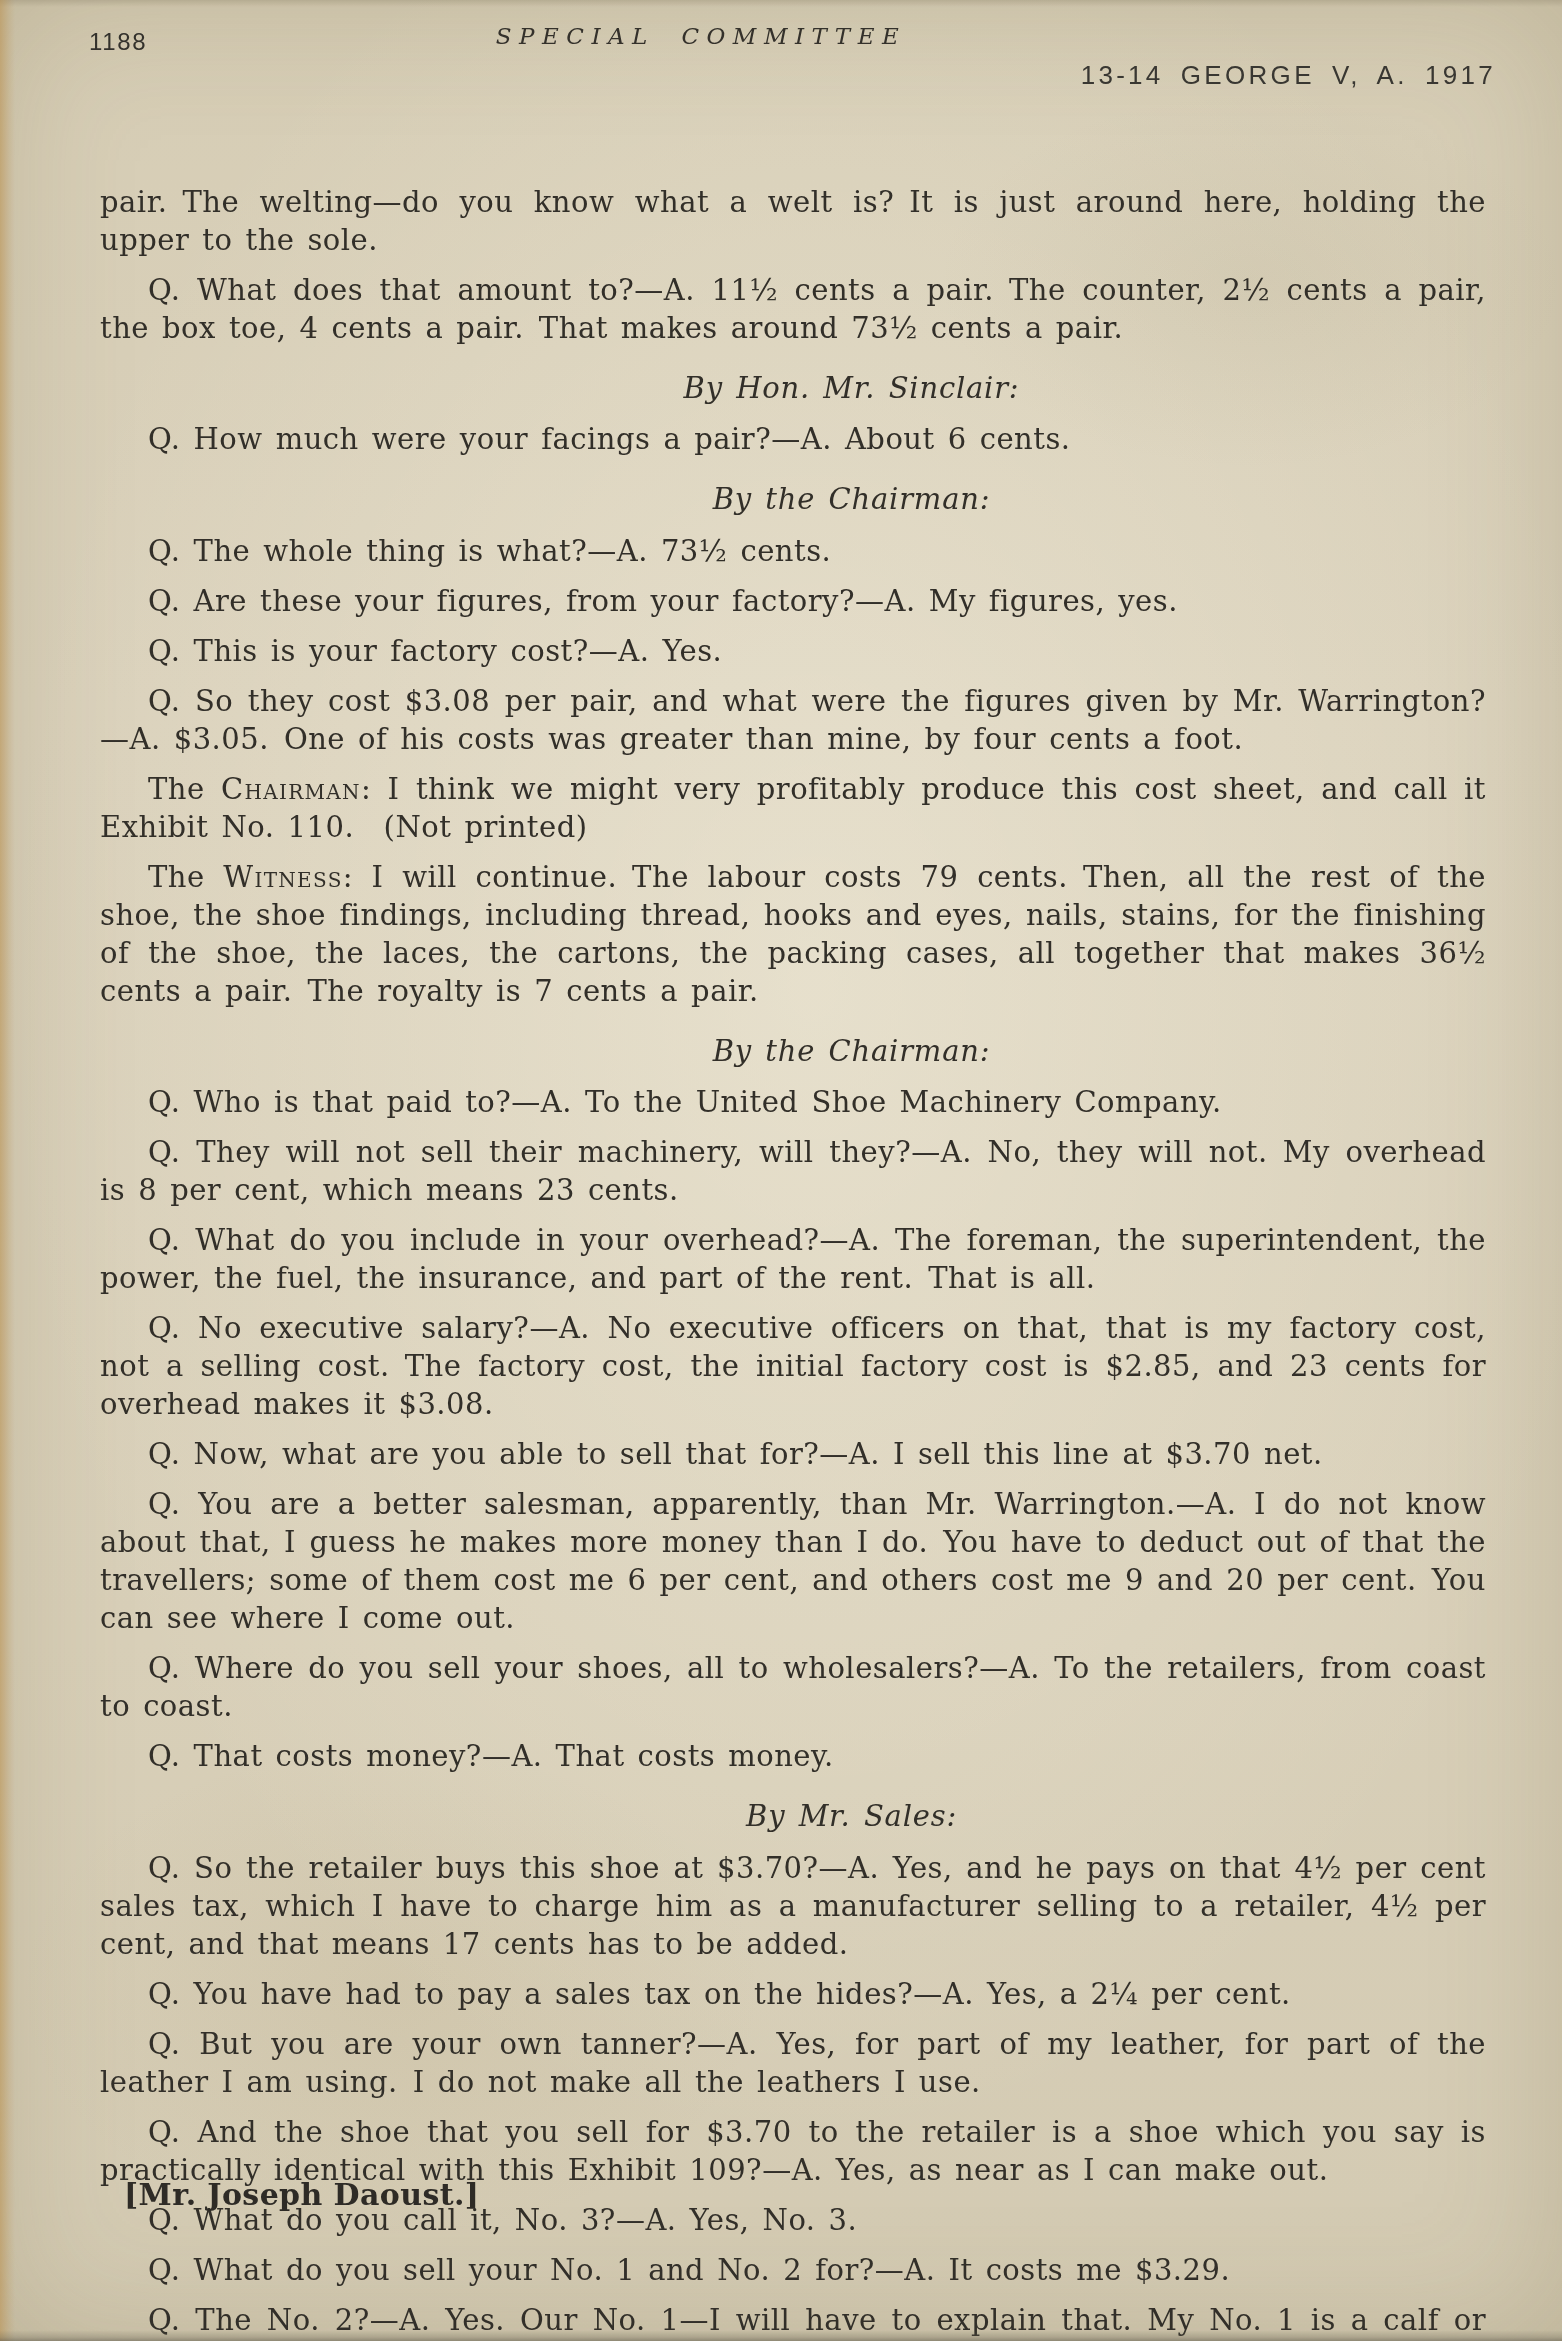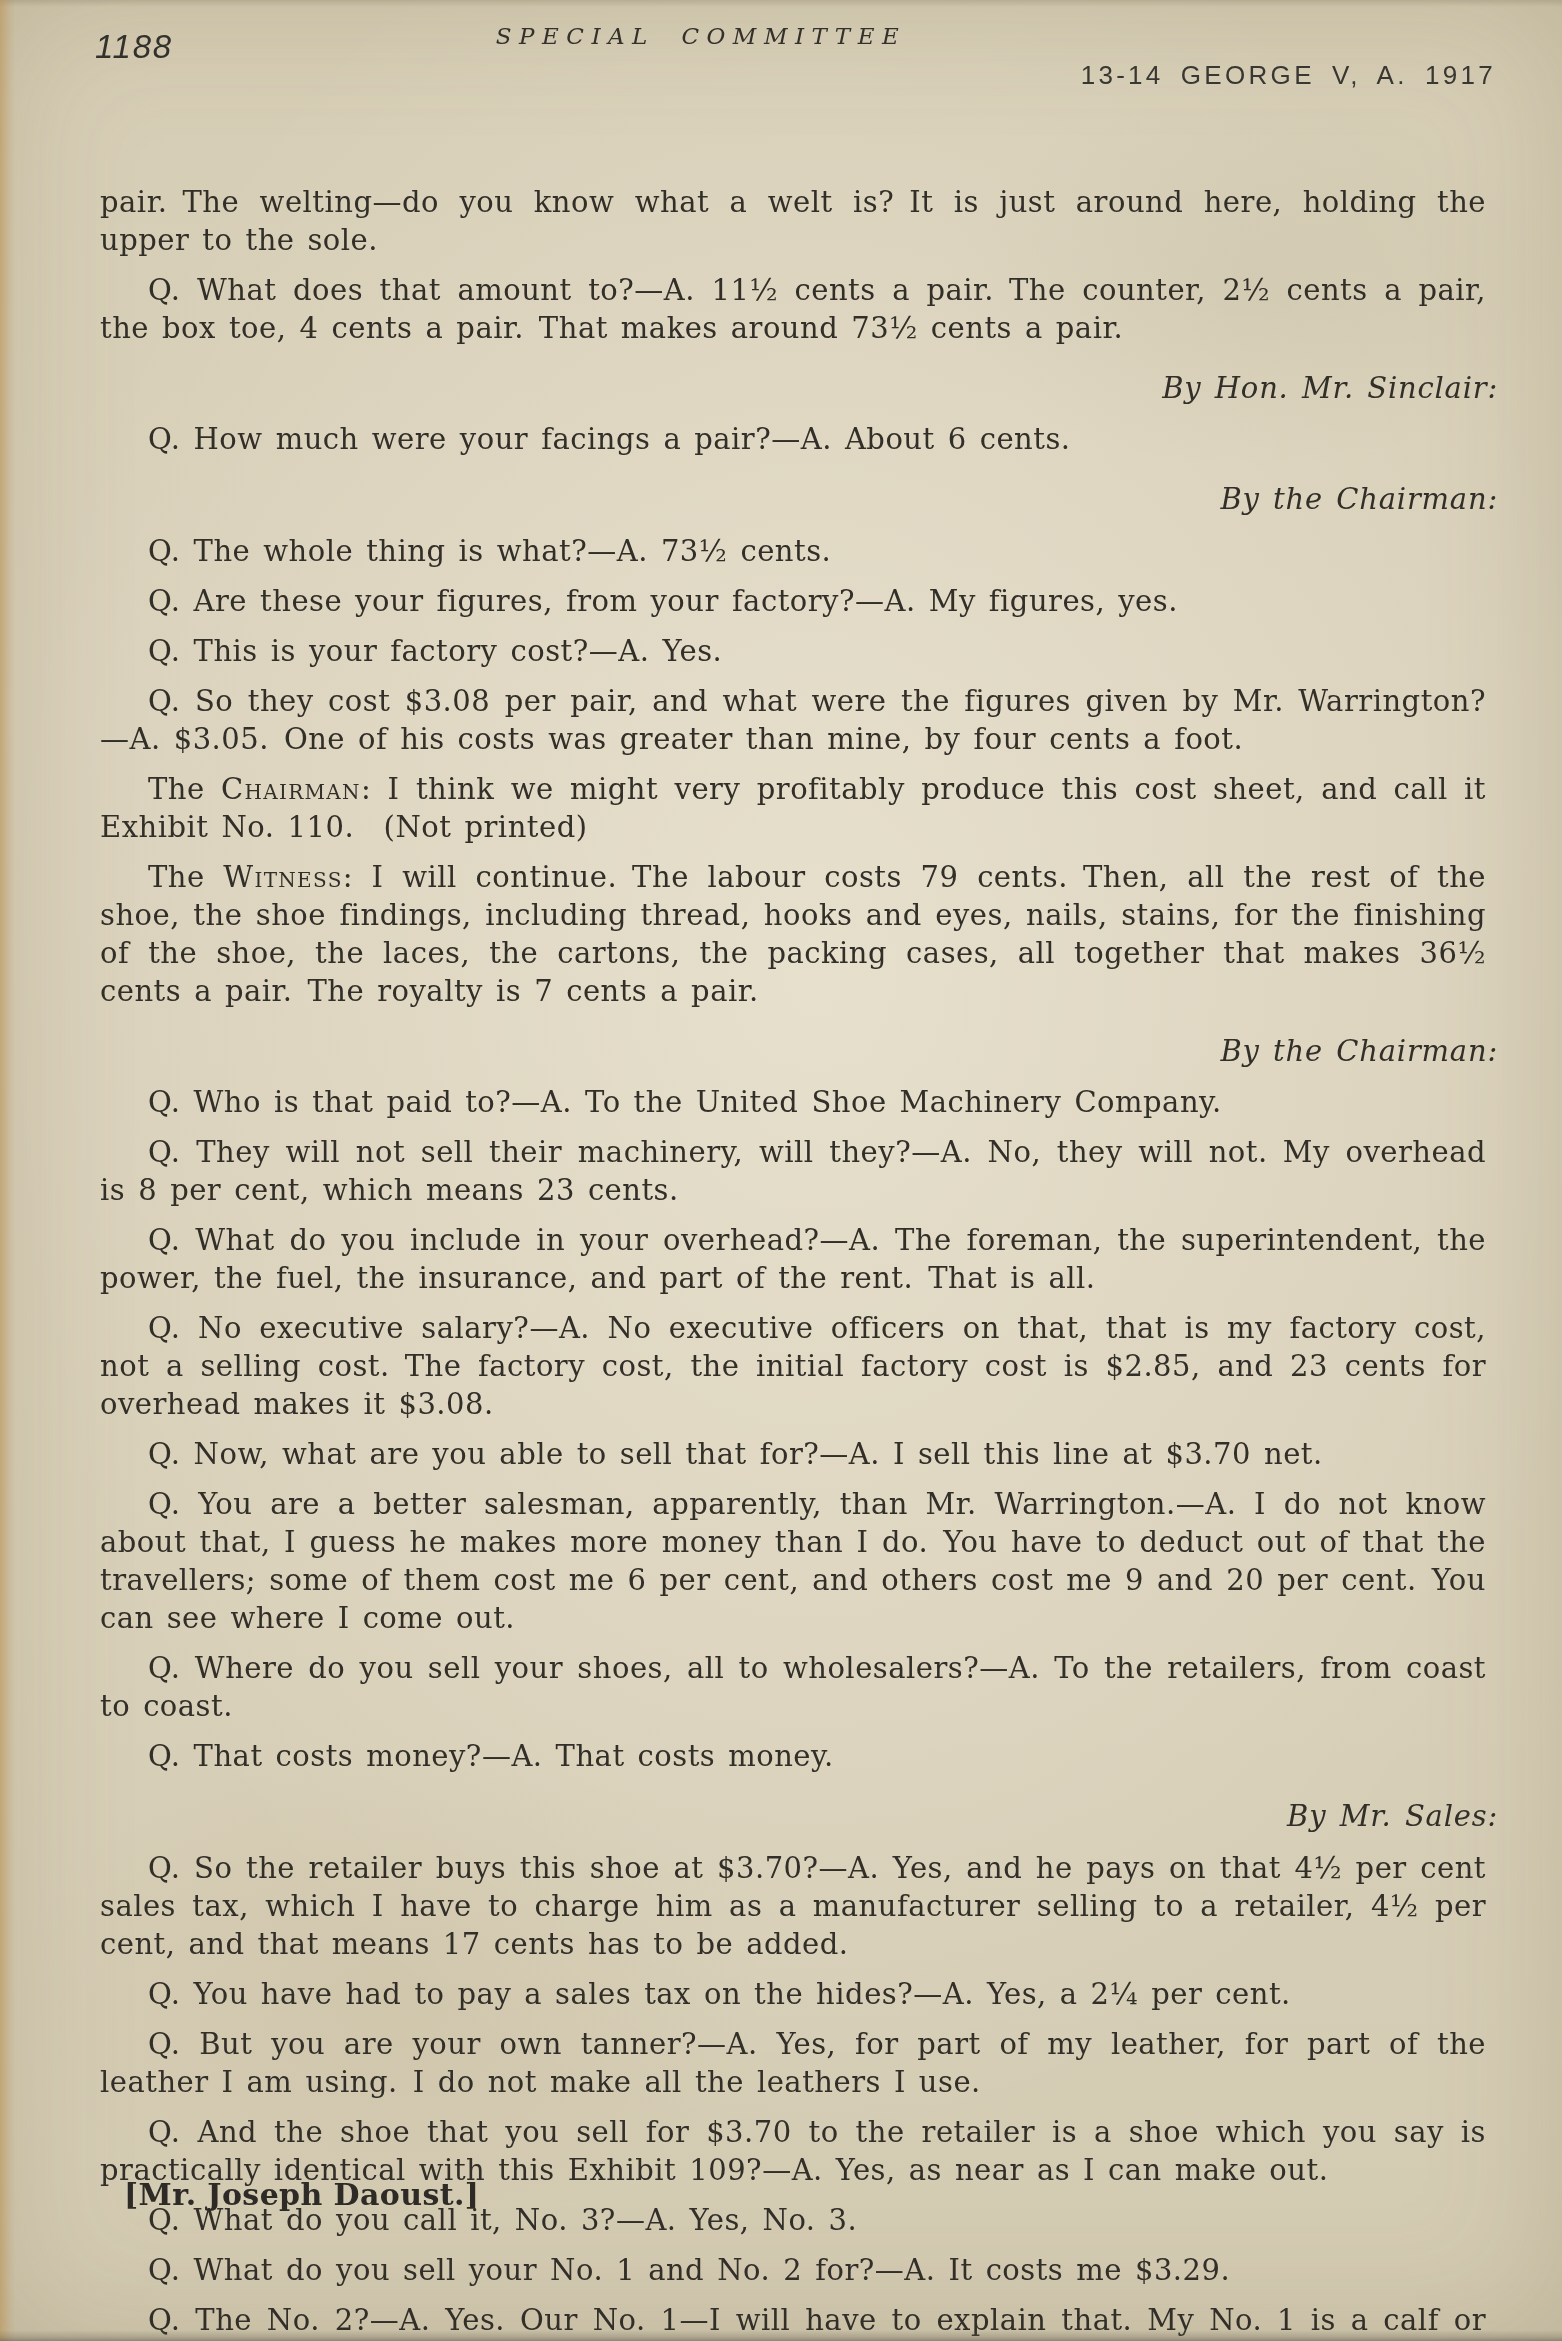--- a/index.html
+++ b/index.html
@@ -28,23 +28,23 @@
     background: linear-gradient(180deg, rgba(100,95,80,0), rgba(100,95,80,0.28) 60%, rgba(80,76,64,0.55));
     pointer-events: none;
   }
   .edge-top {
     position: absolute; left: 0; right: 0; top: 0; height: 6.7px;
     background: linear-gradient(180deg, rgba(120,110,85,0.25), rgba(120,110,85,0));
     pointer-events: none;
   }
 
   .page-number {
-    position: absolute; top: 28.4px; left: 95px;
+    position: absolute; top: 28.4px; left: 89px;
     font-family: "Liberation Sans", sans-serif;
-    font-size: 33px; letter-spacing: 1.7px; color: #33312c; font-style: italic;
+    font-size: 24px; letter-spacing: 1.7px; color: #33312c;
   }
   .header-title-box {
     position: absolute; top: 23.4px; left: 88px; width: 1226px;
     text-align: center;
   }
   .header-title {
     font-style: italic; font-size: 23px; letter-spacing: 7.5px;
     word-spacing: 11.7px; color: #34312b;
   }
   .header-right {
@@ -59,21 +59,21 @@
     text-align: justify;
     word-spacing: 3.3px; letter-spacing: 0.5px;
     color: #322f29;
   }
   .content p { margin: 12px; }
   .para.q { text-indent: 48px; }
   .heading {
     font-style: italic;
     padding-left: 117px;
     margin: 22px 0 13.4px 0 !important;
-    text-align: right;
+    text-align: center;
     letter-spacing: 0.8px;
   }
   .sc { font-variant: small-caps; letter-spacing: 1.3px; }
 
   .footer {
     position: absolute; top: 2177px; left: 124px;
     font-size: 30px; font-weight: bold; letter-spacing: 0.4px; color: #2e2b26;
   }
 </style>
 </head>

